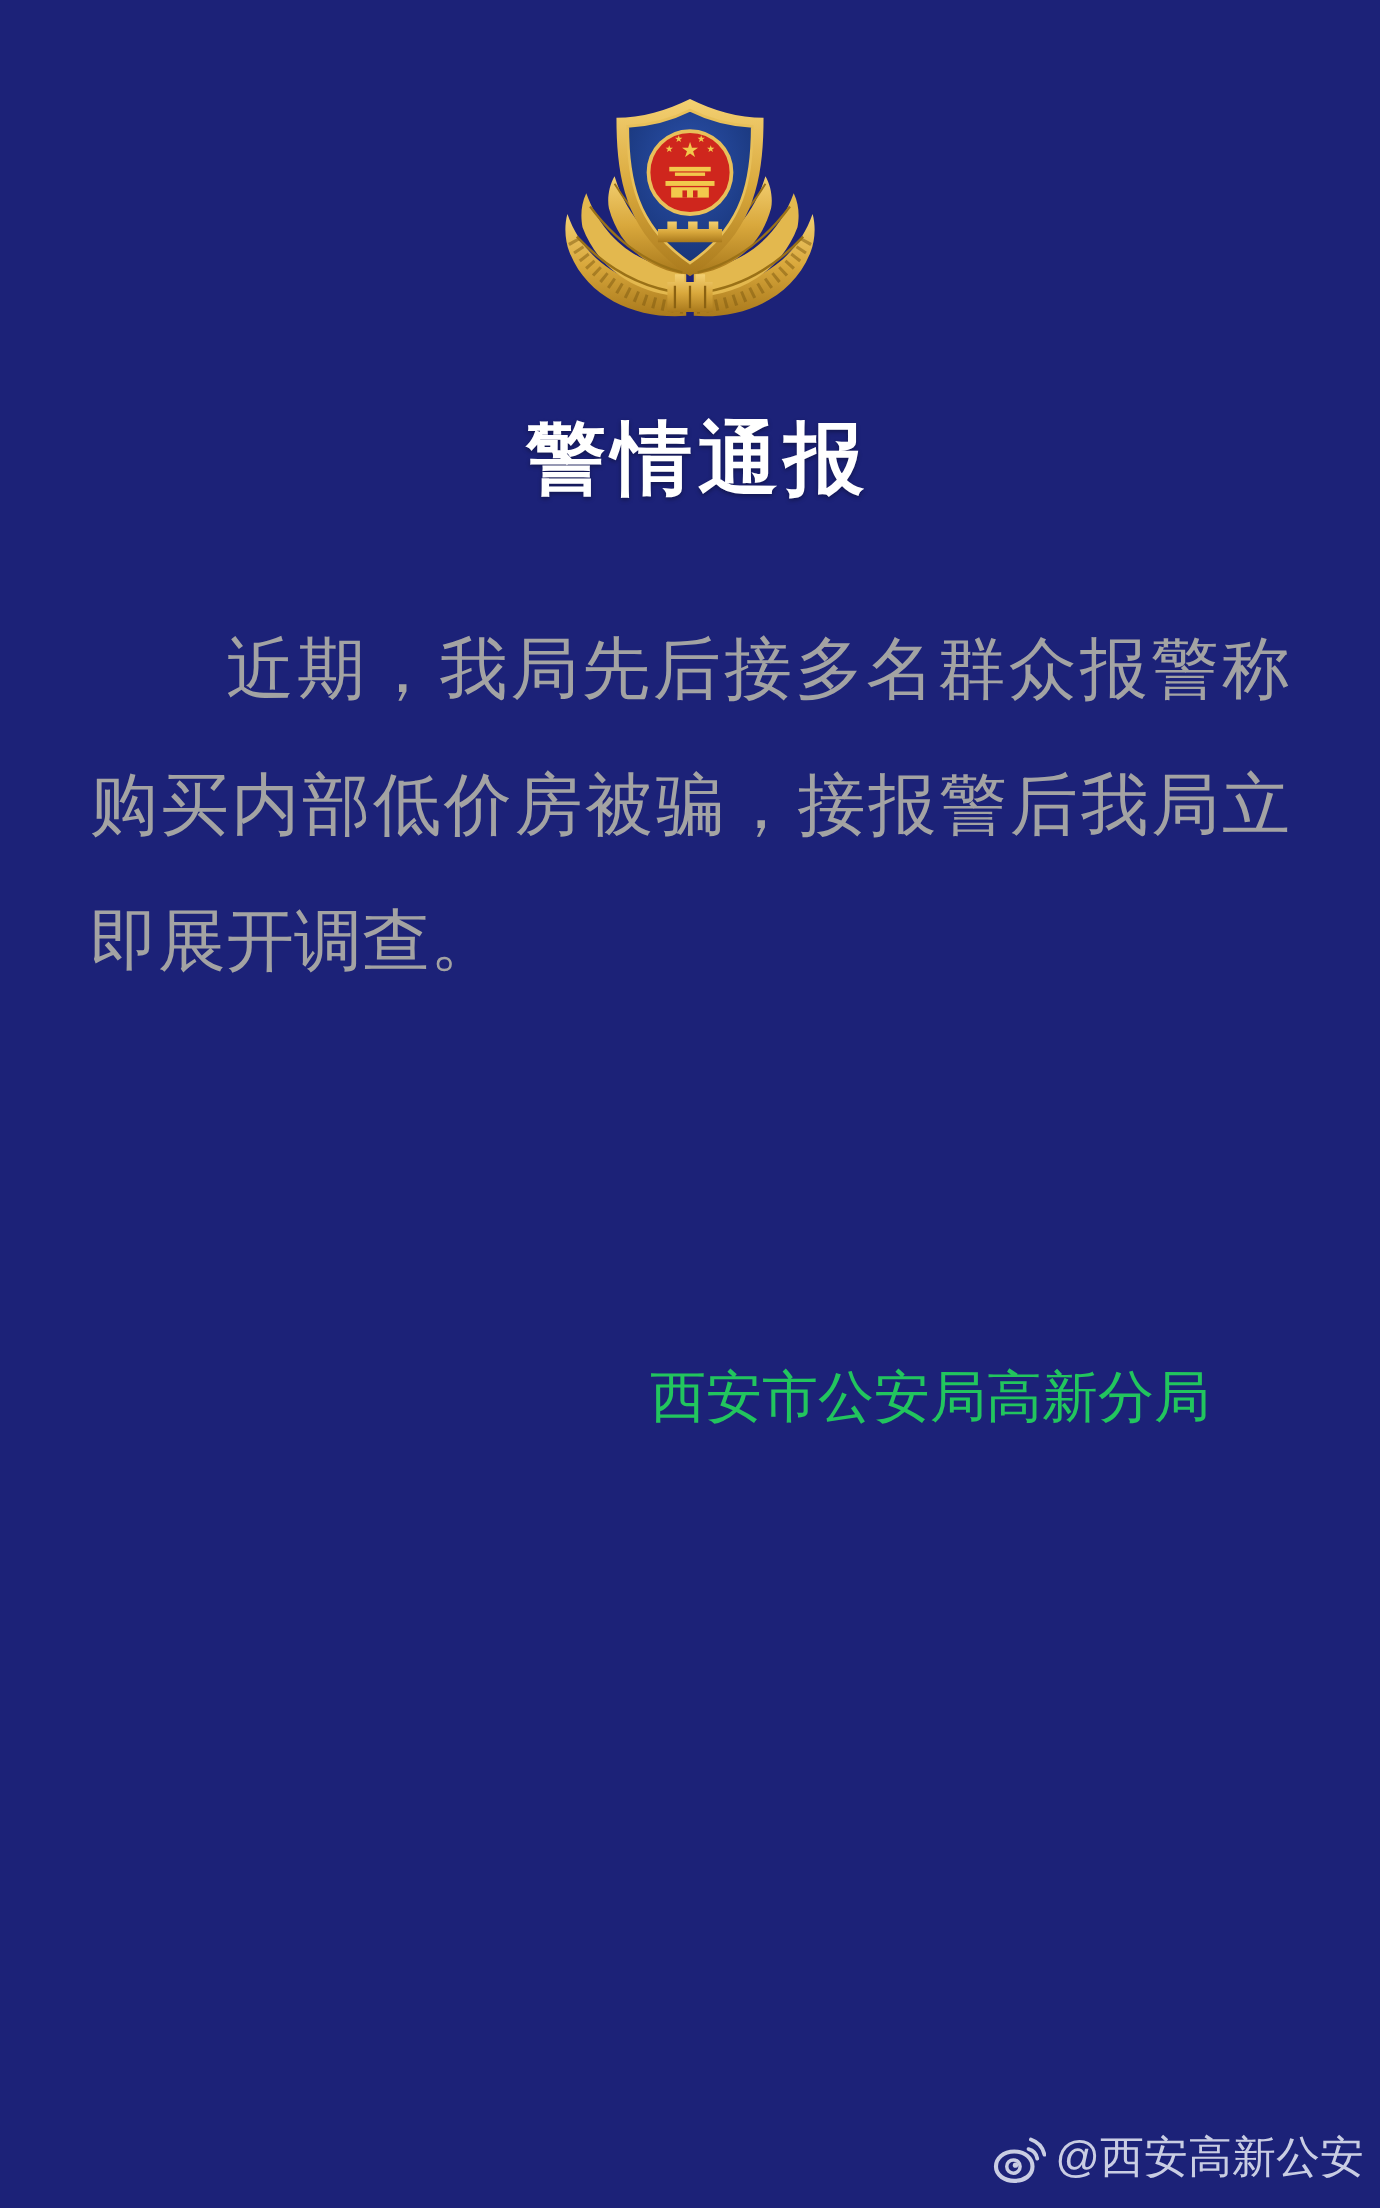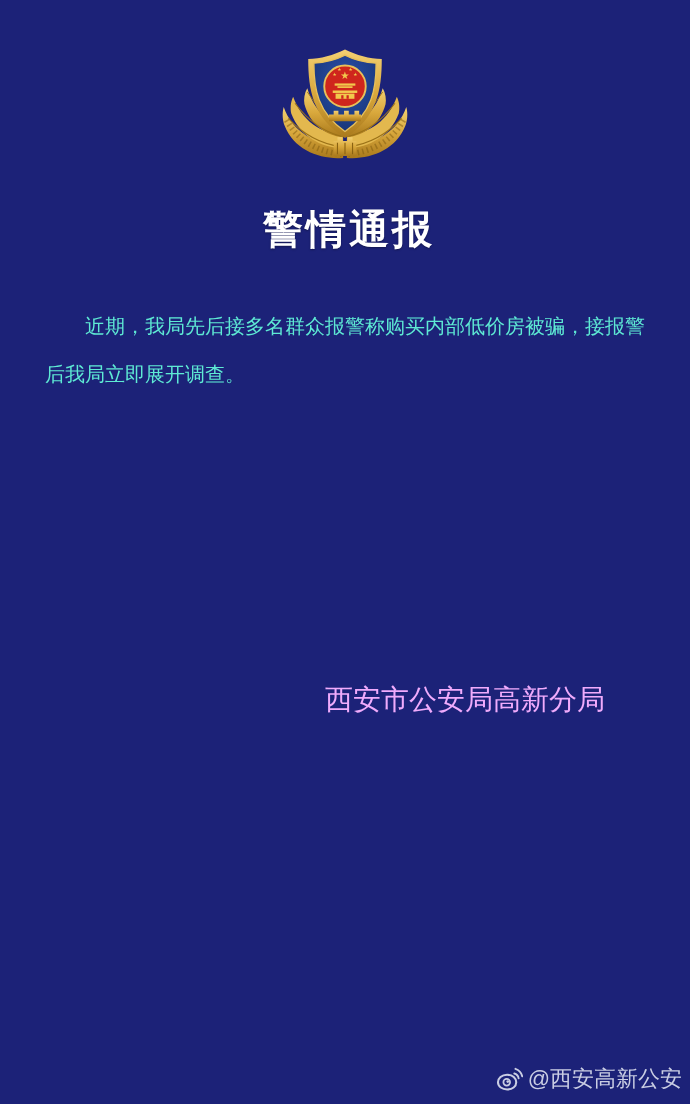--- a/index.html
+++ b/index.html
@@ -39,48 +39,48 @@
   }
 
   .body-text {
     position: absolute;
     top: 302px;
     left: 45px;
     right: 45px;
   }
   .body-text p {
     margin: 0;
-    font-size: 20px;
-    line-height: 48px;
+    font-size: 34px;
+    line-height: 68px;
     text-indent: 2em;
     text-align: justify;
     text-justify: inter-ideograph;
-    color: #5eead4;
+    color: #a3a3a3;
   }
 
   .sig-block {
     position: absolute;
     top: 676px;
     right: 85px;
     text-align: right;
   }
   .sig-inner {
     display: inline-block;
     text-align: center;
     font-size: 28px;
     line-height: 48px;
-    color: #f0abfc;
+    color: #22c55e;
   }
 
   .footer {
     position: absolute;
     right: 8px;
     bottom: 10px;
     display: flex;
-    align-items: center;
+    align-items: flex-end;
     gap: 5px;
     font-family: "Liberation Sans", sans-serif;
     font-size: 22px;
     color: #c9cde3;
   }
   .weibo-icon { display: inline-flex; width: 27px; height: 27px; }
 </style>
 </head>
 <body>
 

